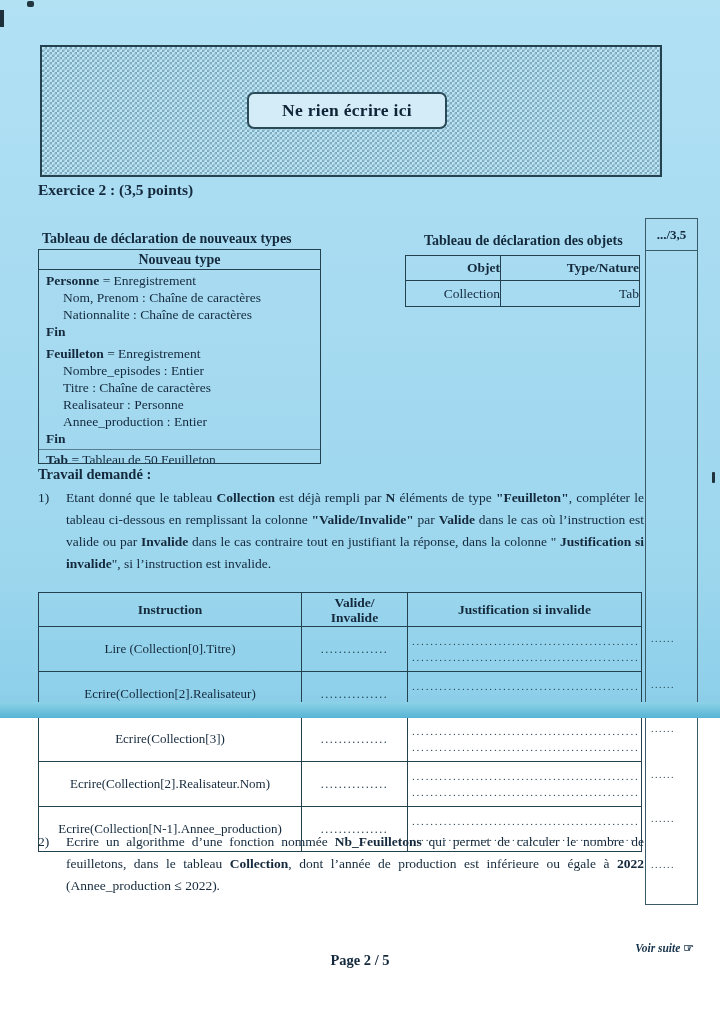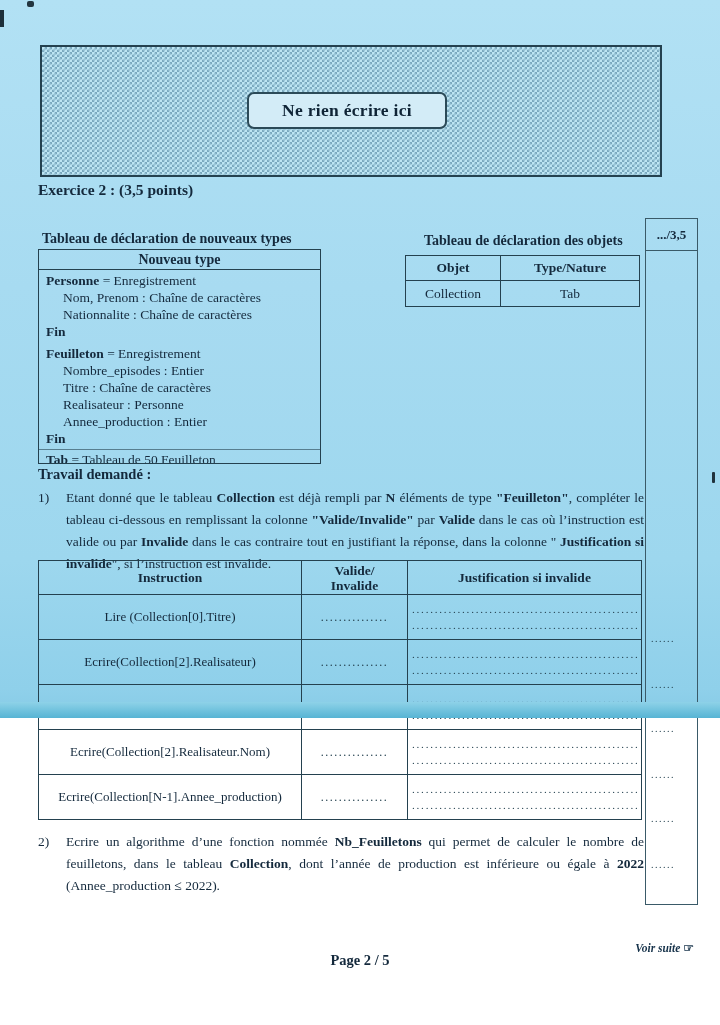--- a/index.html
+++ b/index.html
@@ -41,38 +41,38 @@
   }
   .types-header{text-align:center;font-weight:bold;font-size:14px;height:19px;line-height:19px;border-bottom:1.5px solid #24414f;}
   .types-body{padding:2px 4px 0 7px;}
   .tline{line-height:17px;white-space:nowrap;}
   .tline.ind{padding-left:17px;}
   .tspacer{height:5px;}
   .tline.rule{border-top:1px solid rgba(36,65,79,.6);margin:2px -4px 0 -7px;padding:1px 4px 0 7px;}
   
   .objects-title{position:absolute;left:424px;top:233px;font-size:14px;font-weight:bold;}
   .objects-table{position:absolute;left:405px;top:255px;border-collapse:collapse;font-size:13.5px;}
-  .objects-table th,.objects-table td{border:1.5px solid #24414f;text-align:center;padding:0;}
+  .objects-table th,.objects-table td{border:1.5px solid #24414f;text-align:right;padding:0;}
   .objects-table th{font-weight:bold;height:24px;}
   .objects-table td{height:25px;font-weight:normal;}
   .obj-c1{width:94px;}
   .obj-c2{width:138px;}
   
   .score-col{position:absolute;left:645px;top:218px;width:51px;height:685px;border:1.5px solid #3a5a68;}
   .score-header{height:31px;border-bottom:1.5px solid #3a5a68;display:flex;align-items:center;justify-content:center;font-weight:bold;font-size:13px;}
   .score-mark{position:absolute;left:5px;font-size:10px;letter-spacing:1.5px;color:#24414f;white-space:nowrap;}
   
   .work-heading{position:absolute;left:38px;top:466px;font-size:14.5px;font-weight:bold;}
   .work-item{position:absolute;display:flex;width:606px;font-size:13.5px;line-height:22px;}
   .work-item .num{width:28px;flex:none;}
   .work-item .txt{flex:1;text-align:justify;}
   #work-item-1{left:38px;top:487px;}
   #work-item-2{left:38px;top:831px;}
   
-  .main-table{position:absolute;left:38px;top:560px;width:600px;border-collapse:collapse;table-layout:fixed;}
+  .main-table{position:absolute;left:38px;top:592px;width:600px;border-collapse:collapse;table-layout:fixed;}
   .main-table th,.main-table td{border:1.5px solid #24414f;padding:0;}
   .main-table th{font-size:13.5px;font-weight:bold;height:33px;text-align:center;white-space:pre-line;line-height:15px;}
   .mt-c1{width:262px;}
   .mt-c2{width:105px;}
   .mt-c3{width:233px;}
   .main-table td{height:44px;}
   .instr-cell{font-size:13px;padding-left:8px;white-space:nowrap;overflow:hidden;text-align:center;}
   .valide-cell{text-align:center;font-size:12px;letter-spacing:1.5px;color:#24414f;overflow:hidden;white-space:nowrap;}
   .just-cell{vertical-align:middle;overflow:hidden;}
   .dotline{font-size:11px;letter-spacing:1.8px;color:#24414f;white-space:nowrap;overflow:hidden;height:13px;line-height:13px;margin:3px 4px;}

